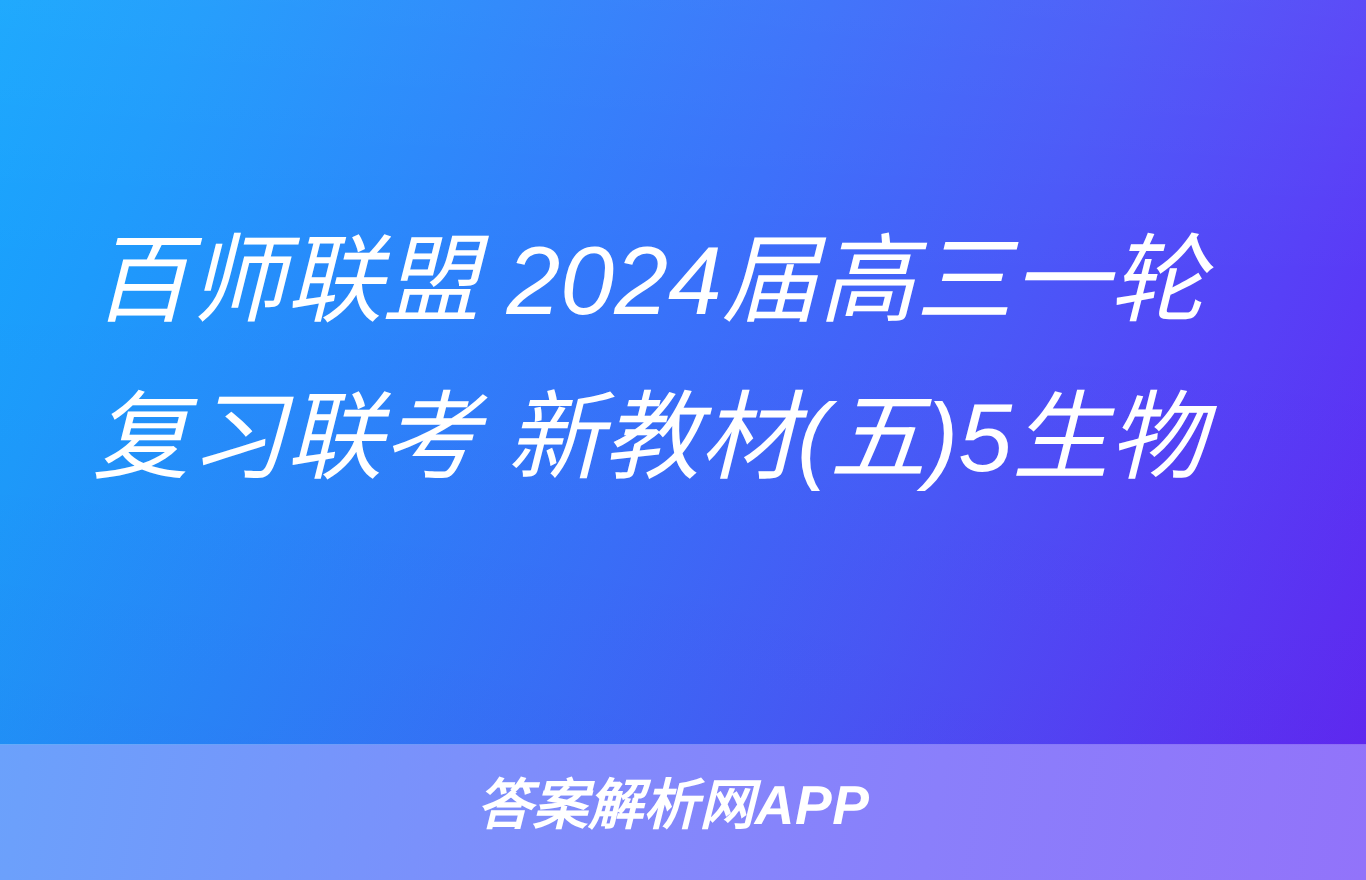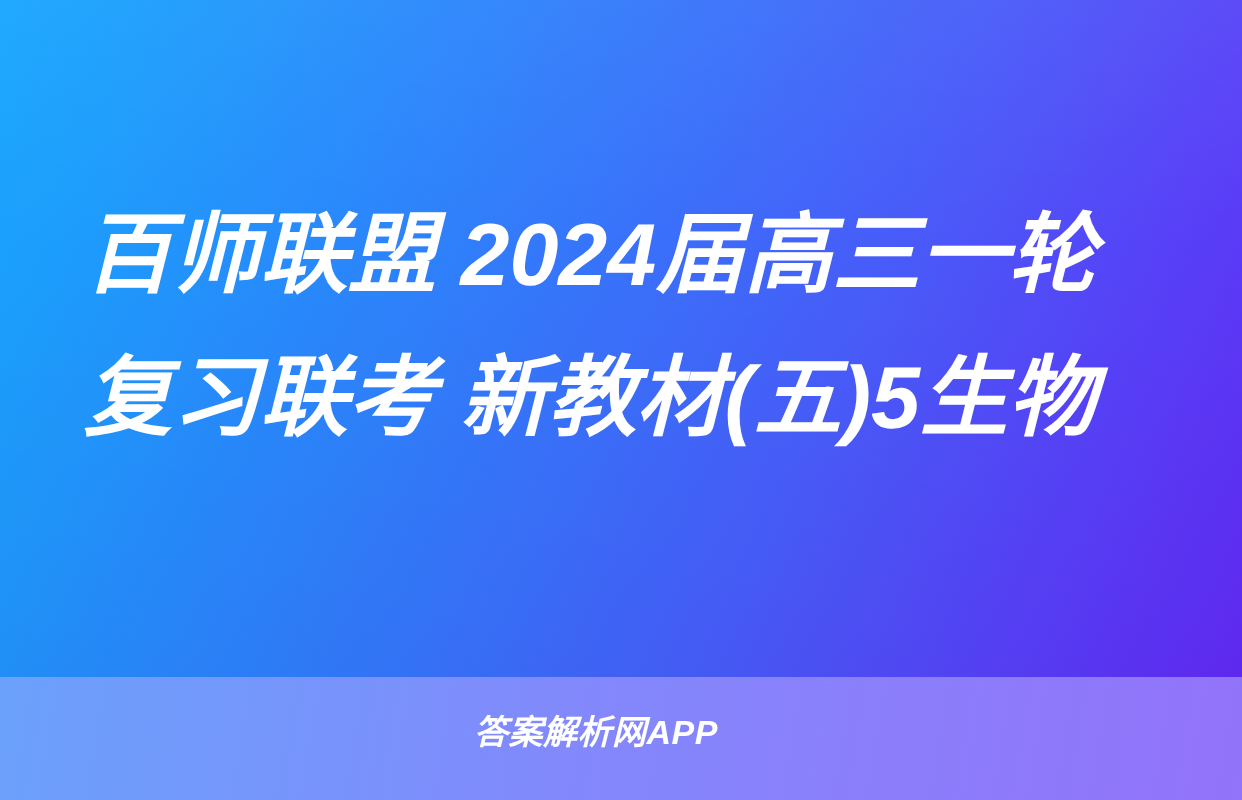--- a/index.html
+++ b/index.html
@@ -49,21 +49,21 @@
   }
 
   
   #title-block {
     position: absolute;
     left: 84px;
     top: 183px;
     width: 1080px;
     color: #ffffff;
     font-size: 88px;
-    font-weight: 700;
+    font-weight: 400;
     font-style: italic;
     line-height: 143px;
     letter-spacing: 0px;
     text-align: left;
     white-space: pre-wrap;
     word-break: break-all;
     text-rendering: geometricPrecision;
   }
 
   
@@ -78,26 +78,26 @@
       #6ba1fb 0%,
       #7596fb 22%,
       #8289fb 46%,
       #8a7ffb 68%,
       #9273fa 100%
     );
   }
 
   #footer-text {
     position: absolute;
-    left: 0;
+    left: 16px;
     top: 706px;
     width: 1192px;
     text-align: center;
     color: #ffffff;
-    font-size: 34px;
+    font-size: 50px;
     font-weight: 700;
     font-style: italic;
     letter-spacing: 0.5px;
     line-height: 52px;
     white-space: nowrap;
   }
 </style>
 </head>
 <body>
 

